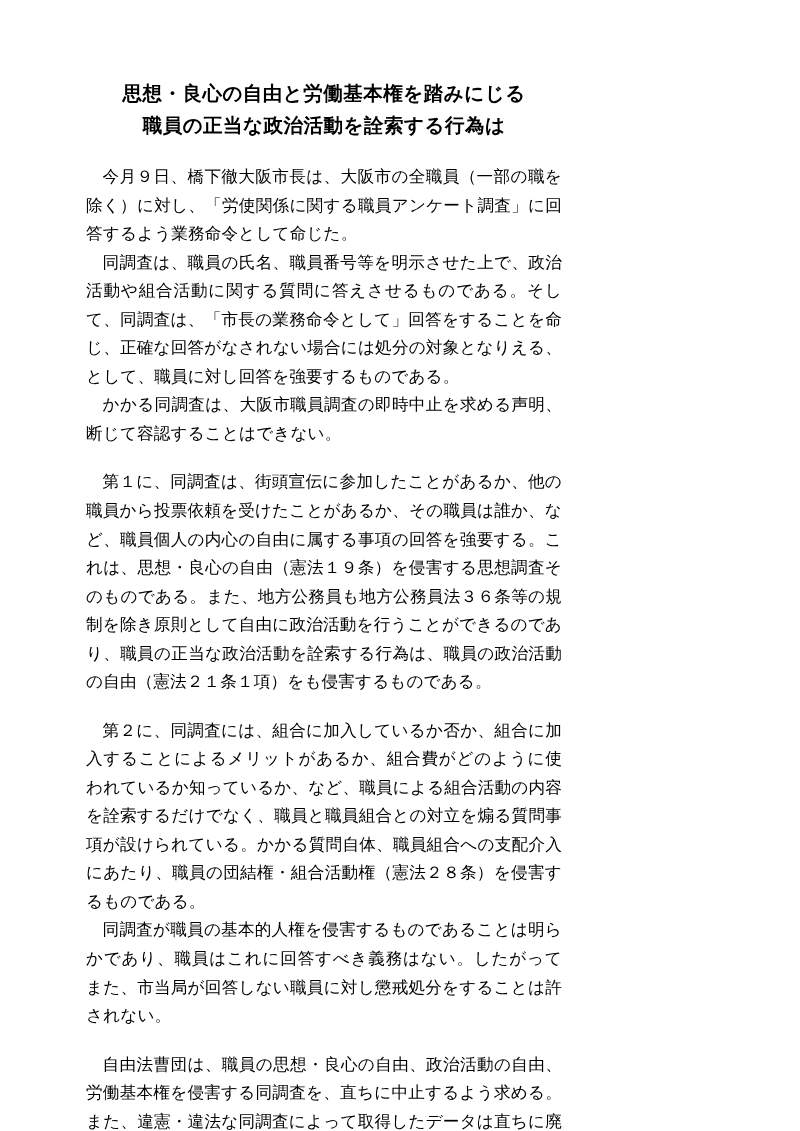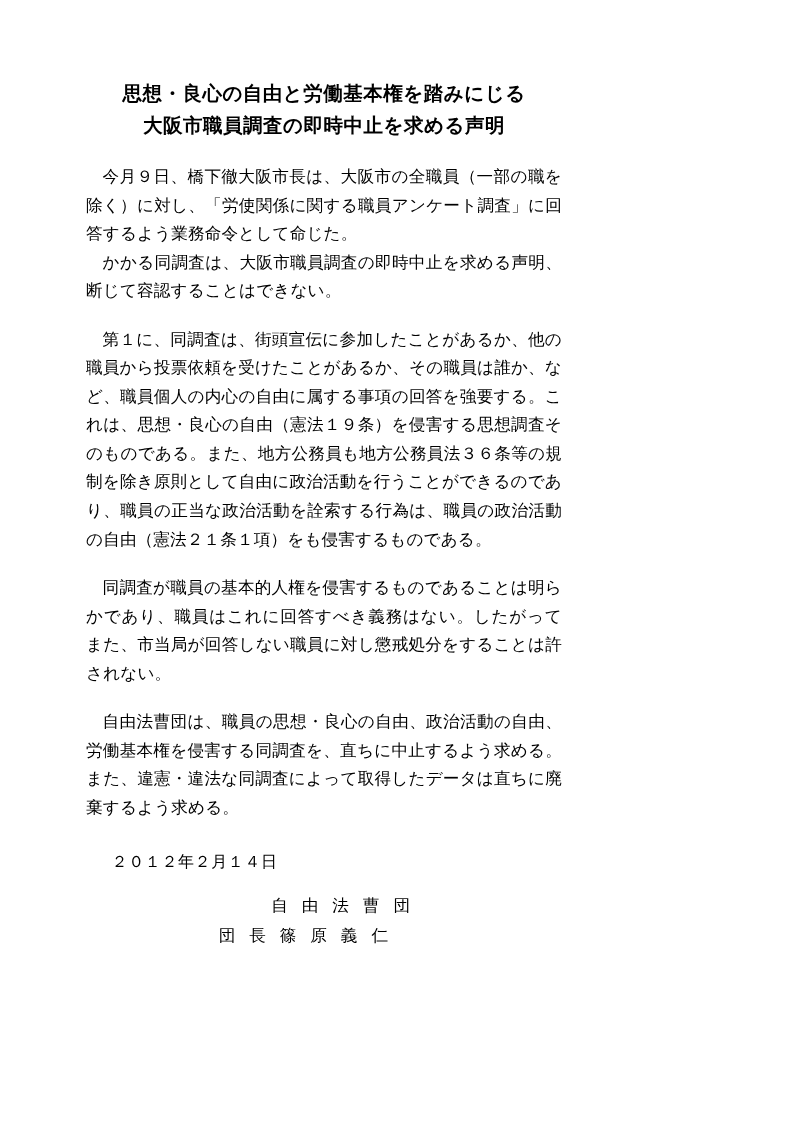--- a/index.html
+++ b/index.html
@@ -73,34 +73,36 @@
     padding-right: 22px;
   }
 </style>
 </head>
 <body>
 
 <div class="page">
 
   <h1 class="doc-title">
     <span class="line">思想・良心の自由と労働基本権を踏みにじる</span>
-    <span class="line">大阪市職員調査の即時中止を求める声明</span>
+    <span class="line">職員の正当な政治活動を詮索する行為は</span>
   </h1>
 
   <div class="body-block">
 
     <p class="para">今月９日、橋下徹大阪市長は、大阪市の全職員（一部の職を除く）に対し、「労使関係に関する職員アンケート調査」に回答するよう業務命令として命じた。</p>
+    <p class="para">同調査は、職員の氏名、職員番号等を明示させた上で、政治活動や組合活動に関する質問に答えさせるものである。そして、同調査は、「市長の業務命令として」回答をすることを命じ、正確な回答がなされない場合には処分の対象となりえる、として、職員に対し回答を強要するものである。</p>
     <p class="para">かかる同調査は、大阪市職員調査の即時中止を求める声明、断じて容認することはできない。</p>
 
     <div class="gap"></div>
 
     <p class="para">第１に、同調査は、街頭宣伝に参加したことがあるか、他の職員から投票依頼を受けたことがあるか、その職員は誰か、など、職員個人の内心の自由に属する事項の回答を強要する。これは、思想・良心の自由（憲法１９条）を侵害する思想調査そのものである。また、地方公務員も地方公務員法３６条等の規制を除き原則として自由に政治活動を行うことができるのであり、職員の正当な政治活動を詮索する行為は、職員の政治活動の自由（憲法２１条１項）をも侵害するものである。</p>
 
     <div class="gap"></div>
 
+    <p class="para">第２に、同調査には、組合に加入しているか否か、組合に加入することによるメリットがあるか、組合費がどのように使われているか知っているか、など、職員による組合活動の内容を詮索するだけでなく、職員と職員組合との対立を煽る質問事項が設けられている。かかる質問自体、職員組合への支配介入にあたり、職員の団結権・組合活動権（憲法２８条）を侵害するものである。</p>
     <p class="para">同調査が職員の基本的人権を侵害するものであることは明らかであり、職員はこれに回答すべき義務はない。したがってまた、市当局が回答しない職員に対し懲戒処分をすることは許されない。</p>
 
     <div class="gap"></div>
 
     <p class="para">自由法曹団は、職員の思想・良心の自由、政治活動の自由、労働基本権を侵害する同調査を、直ちに中止するよう求める。また、違憲・違法な同調査によって取得したデータは直ちに廃棄するよう求める。</p>
 
     <p class="date-line">２０１２年２月１４日</p>
 
     <div class="sign-block">
       <span class="sign-line">自 由 法 曹 団</span>

